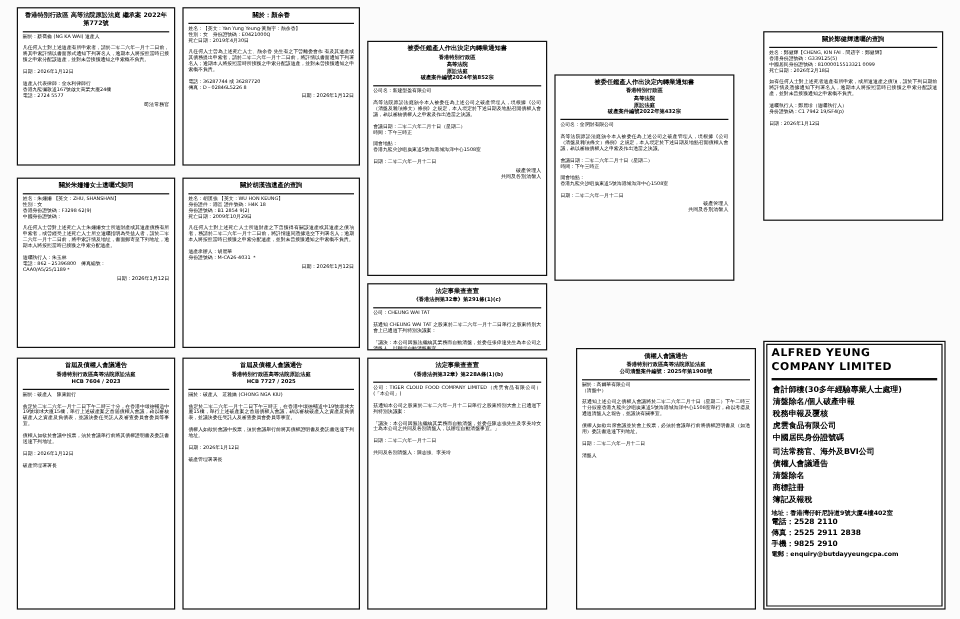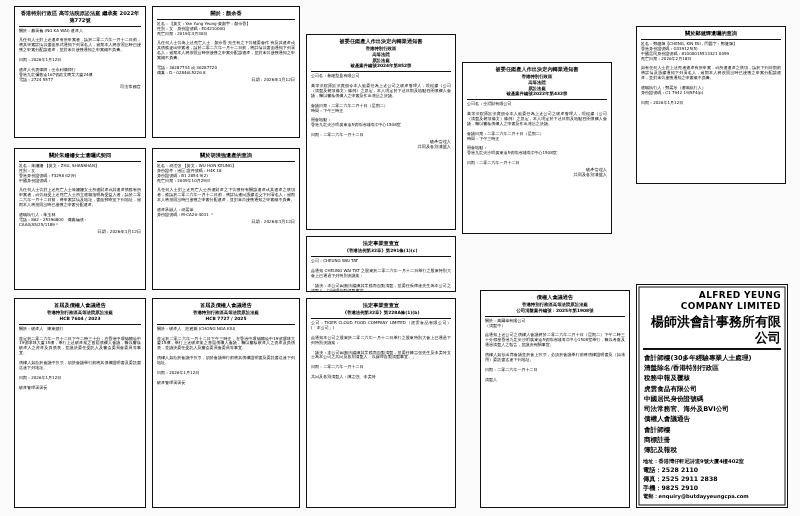--- a/index.html
+++ b/index.html
@@ -54,21 +54,21 @@
     border-top: 1px solid #111;
     margin: 2px 0;
   }
   .notice .thick {
     border: 0;
     border-top: 2px solid #111;
     margin: 2px 0;
   }
   .notice.dbl { border: 1px solid #111; box-shadow: 0 0 0 1.5px #fff inset, 0 0 0 2.5px #111 inset; }
   .ad-title {
-    text-align: right;
+    text-align: left;
     font-weight: bold;
     font-size: 9px;
     letter-spacing: 0.4px;
     line-height: 1.25;
   }
   .ad-list {
     margin: 3px 0 0 0;
     padding: 0;
     list-style: none;
   }
@@ -294,31 +294,30 @@
 如有任何人士對上述死者遺產有所申索，或所遺遺產之債項，請於下列日期前將詳情及憑據通知下列署名人，逾期本人將按照當時已接獲之申索分配該遺產，並對未曾接獲通知之申索概不負責。
 
 遺囑執行人：鄭麗珍（遺囑執行人）
 身份證號碼：C1 7942 19/SF4(p)
 
 日期：2026年1月12日</div>
   </div>
 
   <div class="notice dbl" style="left:636px; top:284px; width:152px; height:224px; padding:5px 6px;">
     <div class="ad-title">ALFRED YEUNG COMPANY LIMITED</div>
-    <div class="ad-title" style="font-size:13px; letter-spacing:0; margin-top:1px;">楊師洪會計事務所有限公司</div>
     <hr class="thick">
     <ul class="ad-list">
       <li>會計師樓(30多年經驗專業人士處理)</li>
-      <li>清盤除名/香港特別行政區</li>
+      <li>清盤除名/個人破產申報</li>
       <li>稅務申報及覆核</li>
       <li>虎雲食品有限公司</li>
       <li>中國居民身份證號碼</li>
       <li>司法常務官、海外及BVI公司</li>
       <li>債權人會議通告</li>
-      <li>會計師樓</li>
+      <li>清盤除名</li>
       <li>商標註冊</li>
       <li>簿記及報稅</li>
     </ul>
     <div class="ad-foot">
       <div>
         <span>地址：</span><span>香港灣仔軒尼詩道9號大廈4樓402室</span>
       </div>
       <div class="tel">電話：2528 2110</div>
       <div class="tel">傳真：2525 2911 2838</div>
       <div class="tel">手機：9825 2910</div>

